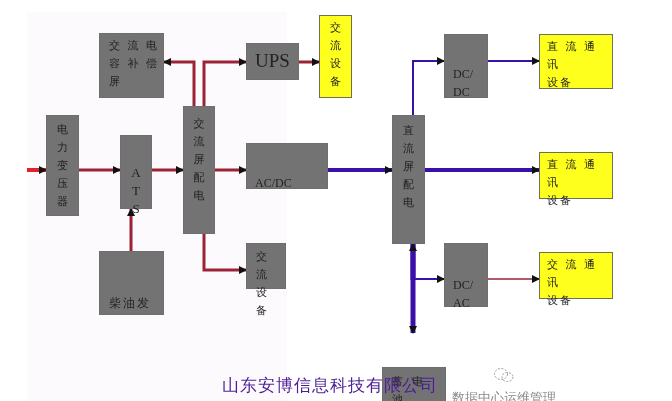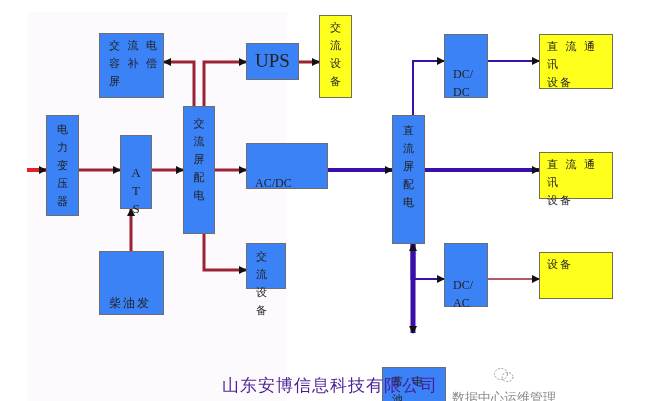--- a/index.html
+++ b/index.html
@@ -7,21 +7,21 @@
       width: 672px; height: 401px; position: relative; overflow: hidden;
       background: #ffffff;
       font-family: "DejaVu Serif", serif;
     }
     .panel-bg {
       position: absolute; left: 27px; top: 12px; width: 260px; height: 389px;
     }
     #wires { position: absolute; left: 0; top: 0; }
     .box {
       position: absolute; box-sizing: border-box;
-      border: 1.5px solid #6e6e6e; background: #3b82f6;
+      border: 1.5px solid #6e6e6e; background: #737373;
       color: #222; font-size: 11px; line-height: 18px;
     }
     .box.yellow { background: #ffff1e; border-color: #707050; }
     .box .txt { position: absolute; }
     .vert { text-align: center; width: 100%; left: 0; }
     .vert span { display: block; }
     .bold { font-weight: normal; margin-top: 24px; }
     .latin { font-family: "Liberation Serif", serif; }
     .wm-company {
       position: absolute; left: 222px; top: 374px;
@@ -167,20 +167,21 @@
 
 <div class="box" style="left:444px;top:243px;width:44px;height:64px;">
   <div class="txt bold latin" style="left:8px;top:8px;font-size:12px;">
     <div>DC/</div>
     <div>AC</div>
   </div>
 </div>
 
 <div class="box yellow" style="left:539px;top:252px;width:74px;height:47px;">
   <div class="txt" style="left:7px;top:3px;letter-spacing:2px;">
+    <div>交 流 通 讯</div>
     <div>设备</div>
   </div>
 </div>
 
 <div class="box" style="left:382px;top:333px;width:64px;height:56px;margin-top:34px;">
   <div class="txt" style="left:9px;top:5px;letter-spacing:3px;">
     <div>蓄 电 池</div>
     <div>组</div>
   </div>
 </div>

